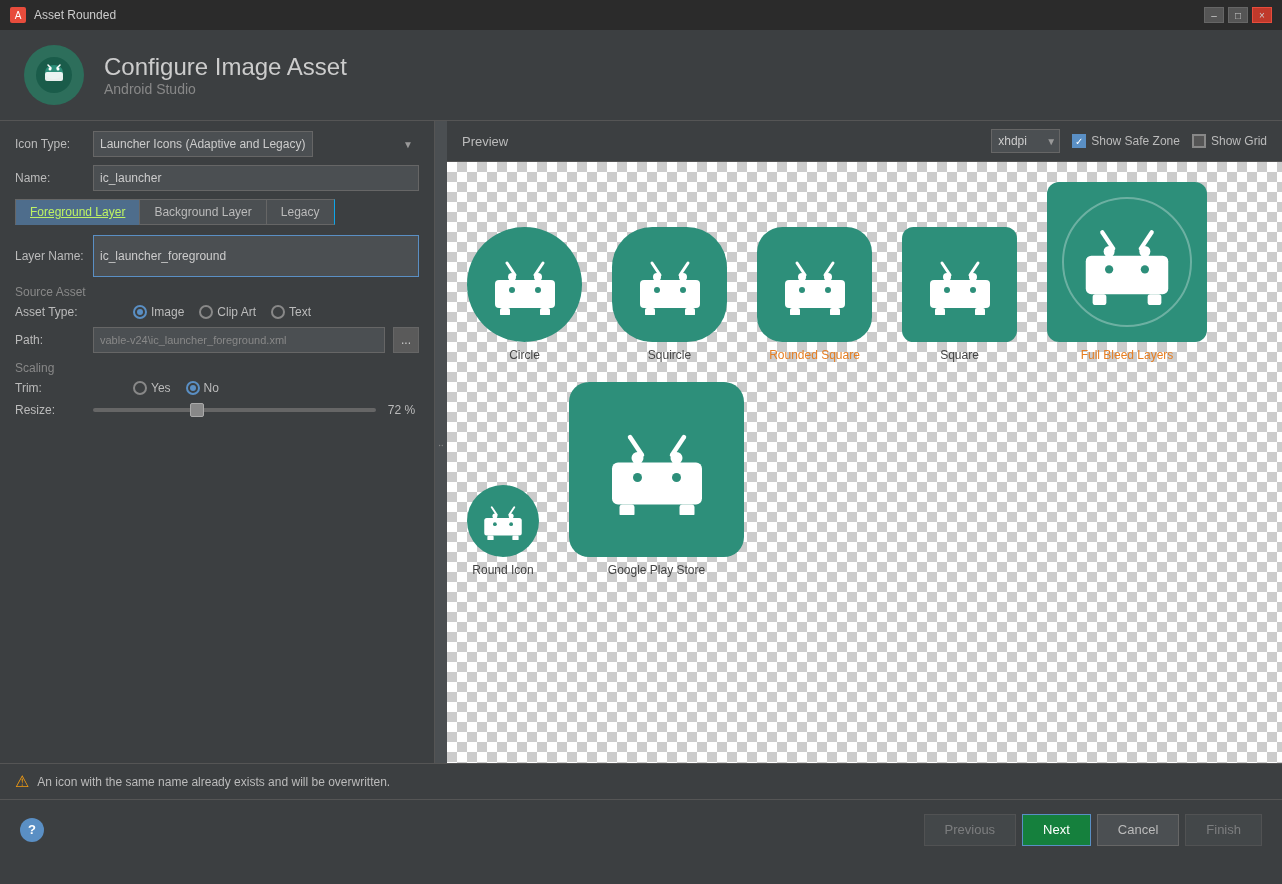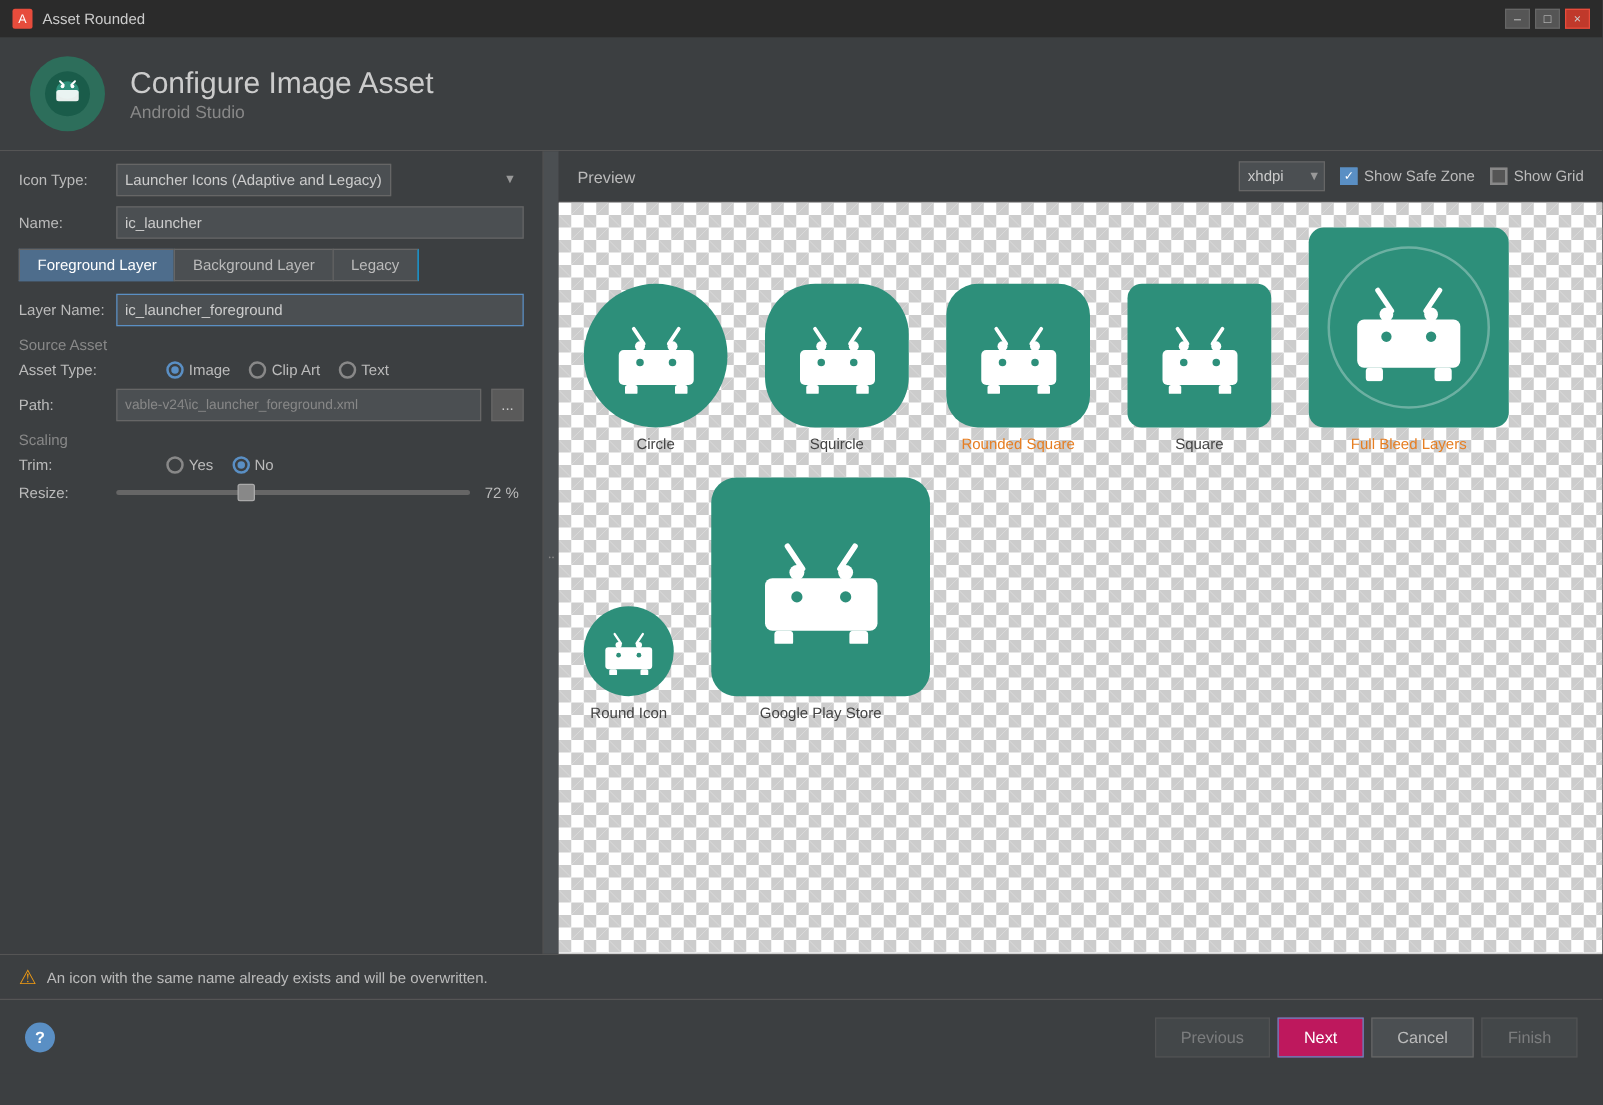--- a/index.html
+++ b/index.html
@@ -162,33 +162,34 @@
       font-size: 12px;
       cursor: pointer;
       border: 1px solid #666;
       background: #4b4f52;
       color: #bbbbbb;
       border-right: none;
     }
     .tab:last-child { border-right: 1px solid #0ea5e9; }
     .tab.active {
       background: #4e6d8c;
-      color: #ffffff;
+      color: #bef264;
       border-bottom-color: #4e6d8c;
+      text-decoration: underline;
     }
 
     
     .layer-name-input {
       background: #4b4f52;
       border: 1px solid #5a8fc4;
       color: #cccccc;
       font-size: 12px;
       padding: 3px 6px;
       flex: 1;
-      height: 26px;
+      height: 42px;
       outline: none;
     }
 
     
     .section-title {
       font-size: 12px;
       color: #888;
       margin-bottom: 6px;
       margin-top: 4px;
     }
@@ -464,21 +465,21 @@
       font-size: 13px;
       cursor: pointer;
       border: 1px solid #666;
       background: #4b4f52;
       color: #bbbbbb;
       height: 32px;
       display: flex;
       align-items: center;
     }
     .nav-btn.primary {
-      background: #be185d;
+      background: #15803d;
       border-color: #5a8fc4;
       color: white;
     }
     .nav-btn:disabled, .nav-btn.disabled {
       opacity: 0.5;
       cursor: default;
     }
 
     
     .collapse-handle {

